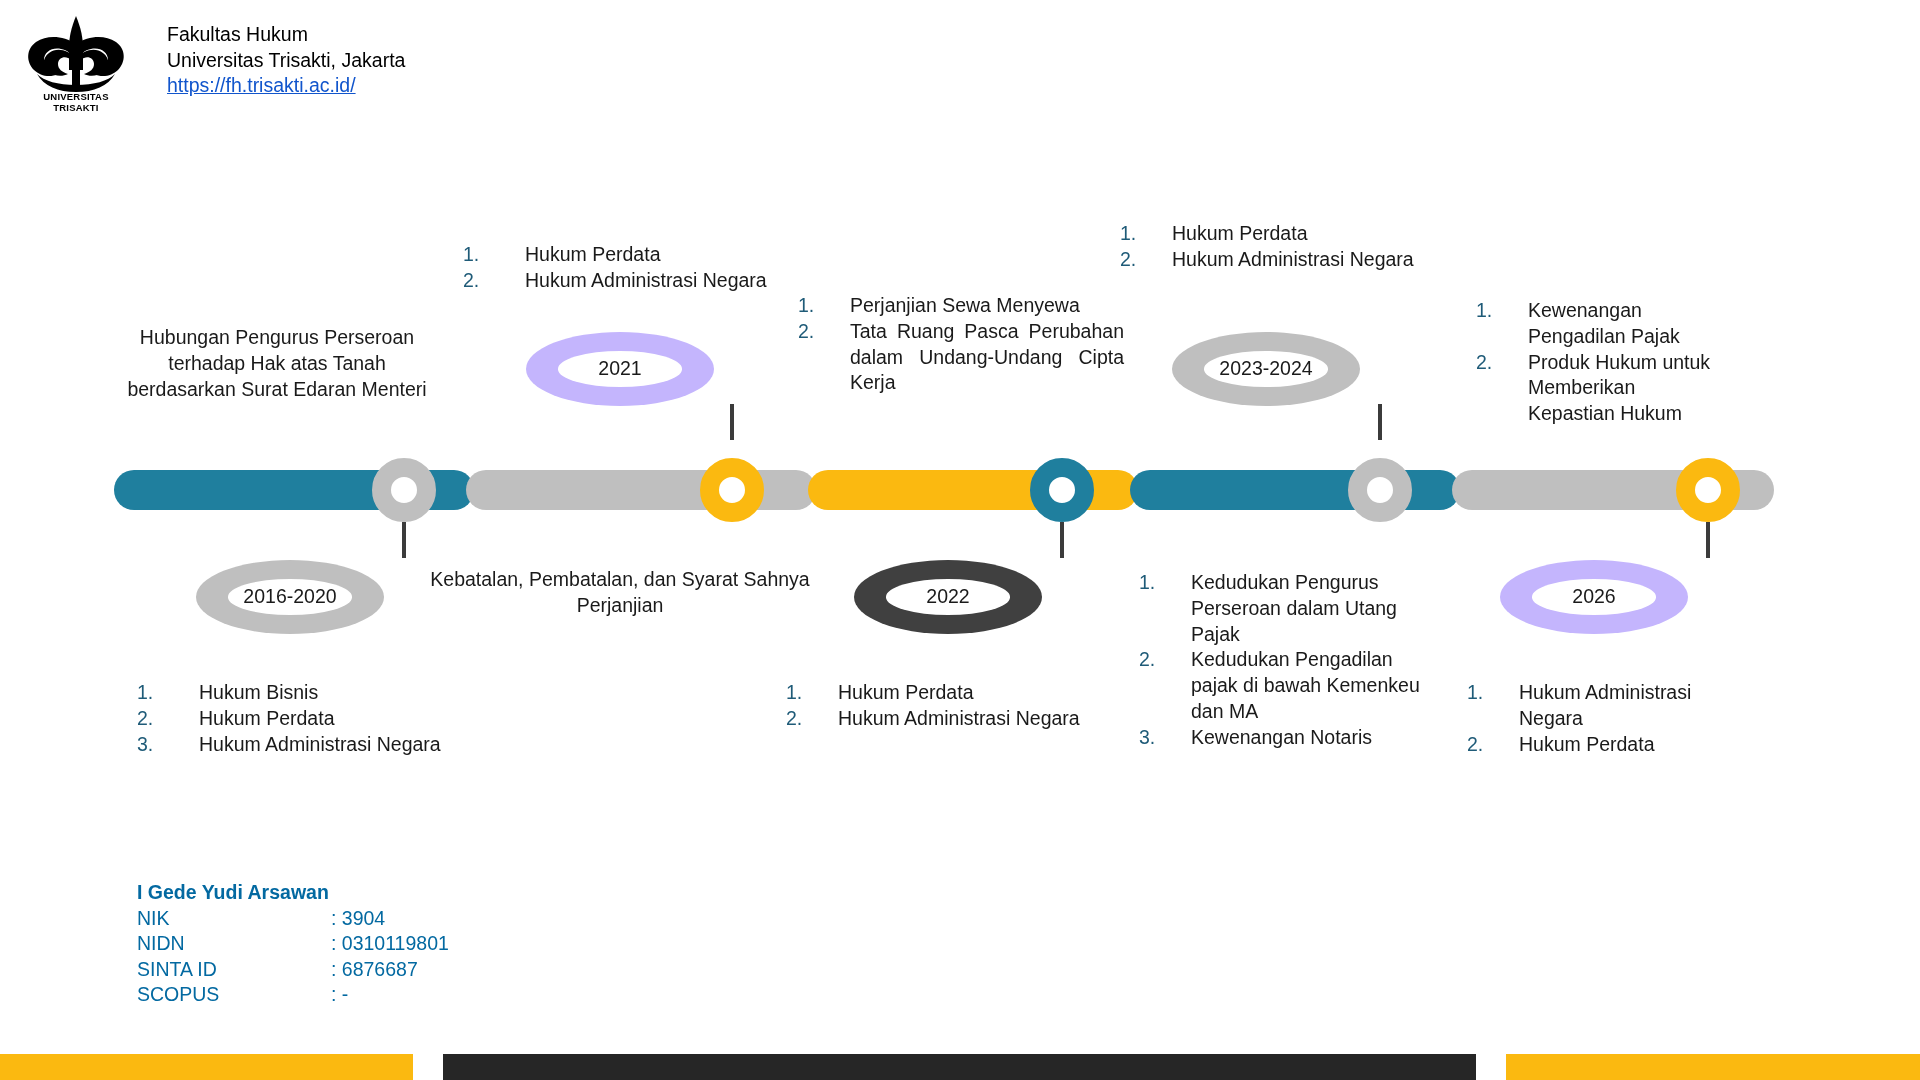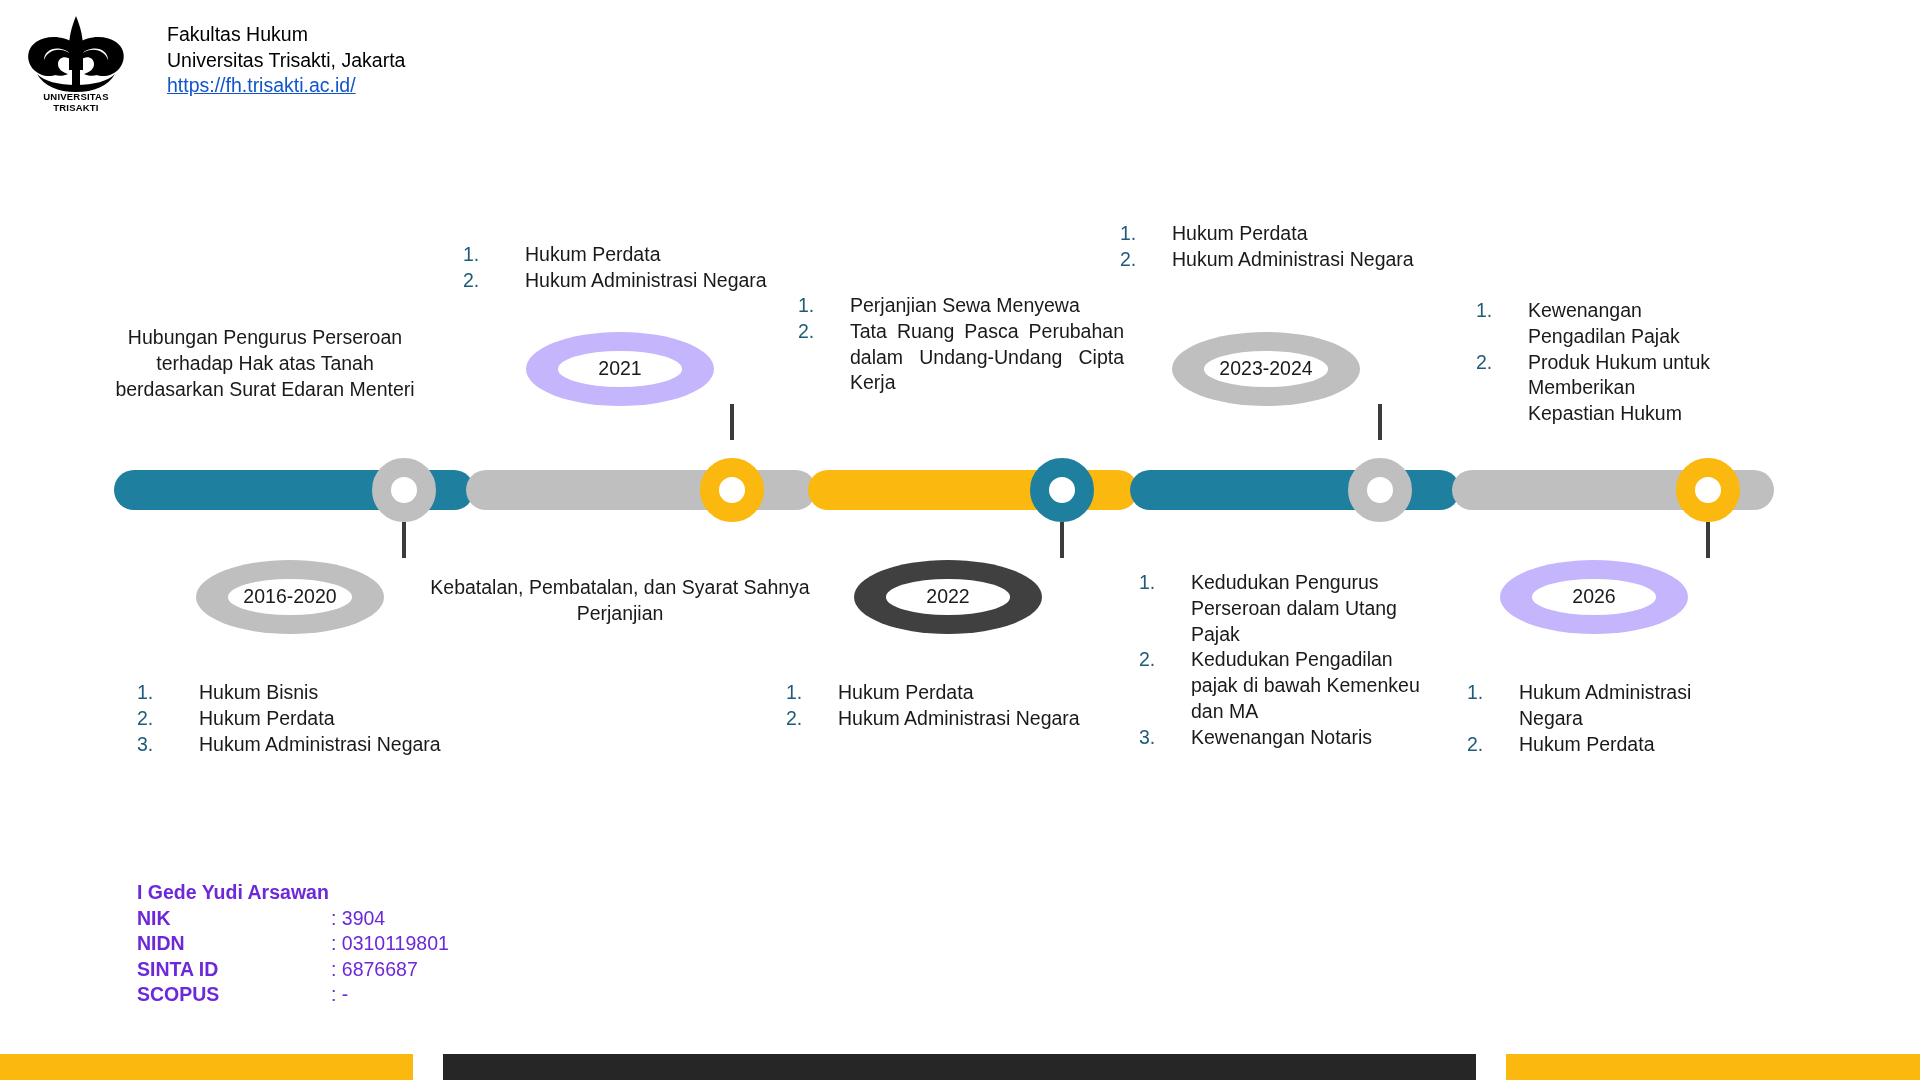--- a/index.html
+++ b/index.html
@@ -59,25 +59,25 @@
   ol.numlist li { display: flex; align-items: flex-start; }
   ol.numlist li .num { color: #1f5b78; flex: 0 0 auto; }
   ol.numlist li .txt { flex: 1 1 auto; }
 
   
   .nl-a .num { width: 62px; }
   .nl-b .num { width: 52px; }
   .just .txt { text-align: justify; text-align-last: left; }
 
   
-  .cred { position: absolute; left: 137px; top: 880px; font-size: 19.5px; color:#6d28d9; line-height: 25.6px; }
+  .cred { position: absolute; left: 137px; top: 880px; font-size: 19.5px; color:#0369a1; line-height: 25.6px; }
   .cred .name { font-weight: bold; }
   .cred table { border-collapse: collapse; }
   .cred td { font-size: 19.5px; padding: 0; vertical-align: top; }
-  .cred td.k { width: 194px; white-space: nowrap; font-weight: bold; }
+  .cred td.k { width: 194px; white-space: nowrap; }
   .cred td.v { white-space: nowrap; margin-left: 16px; }
 
   
   .fbar { position: absolute; bottom: 0; height: 26px; }
 </style>
 </head>
 <body>
 
 <div id="stage">
 
@@ -177,21 +177,21 @@
   </div>
 
   <div class="year-ell" id="ell-2026" style="left:1500px; top:560px; width:188px; height:74px;">
     <div class="ell" style="background: #c4b5fd;">
       <div class="hole">
         <span>2026</span>
       </div>
     </div>
   </div>
 
-  <div class="tb center" style="left:102px; top:325px; width:326px;">Hubungan Pengurus Perseroan terhadap Hak atas Tanah berdasarkan Surat Edaran Menteri</div>
+  <div class="tb center" style="left:114px; top:325px; width:326px;">Hubungan Pengurus Perseroan terhadap Hak atas Tanah berdasarkan Surat Edaran Menteri</div>
 
   <ol class="tb numlist nl-a" id="list-2016" style="left:137px; top:680px; width:380px;">
       <li>
         <span class="num">1.</span>
         <span class="txt">Hukum Bisnis</span>
       </li>
       <li>
         <span class="num">2.</span>
         <span class="txt">Hukum Perdata</span>
       </li>
@@ -205,21 +205,21 @@
       <li>
         <span class="num">1.</span>
         <span class="txt">Hukum Perdata</span>
       </li>
       <li>
         <span class="num">2.</span>
         <span class="txt">Hukum Administrasi Negara</span>
       </li>
     </ol>
 
-  <div class="tb center" style="left:418px; top:567px; width:404px;margin-top:8px;">Kebatalan, Pembatalan, dan Syarat Sahnya Perjanjian</div>
+  <div class="tb center" style="left:418px; top:567px; width:404px;">Kebatalan, Pembatalan, dan Syarat Sahnya Perjanjian</div>
 
   <ol class="tb numlist nl-b just" id="list-2022-top" style="left:798px; top:293px; width:326px;">
       <li>
         <span class="num">1.</span>
         <span class="txt">Perjanjian Sewa Menyewa</span>
       </li>
       <li>
         <span class="num">2.</span>
         <span class="txt">Tata Ruang Pasca Perubahan dalam Undang-Undang Cipta Kerja</span>
       </li>

